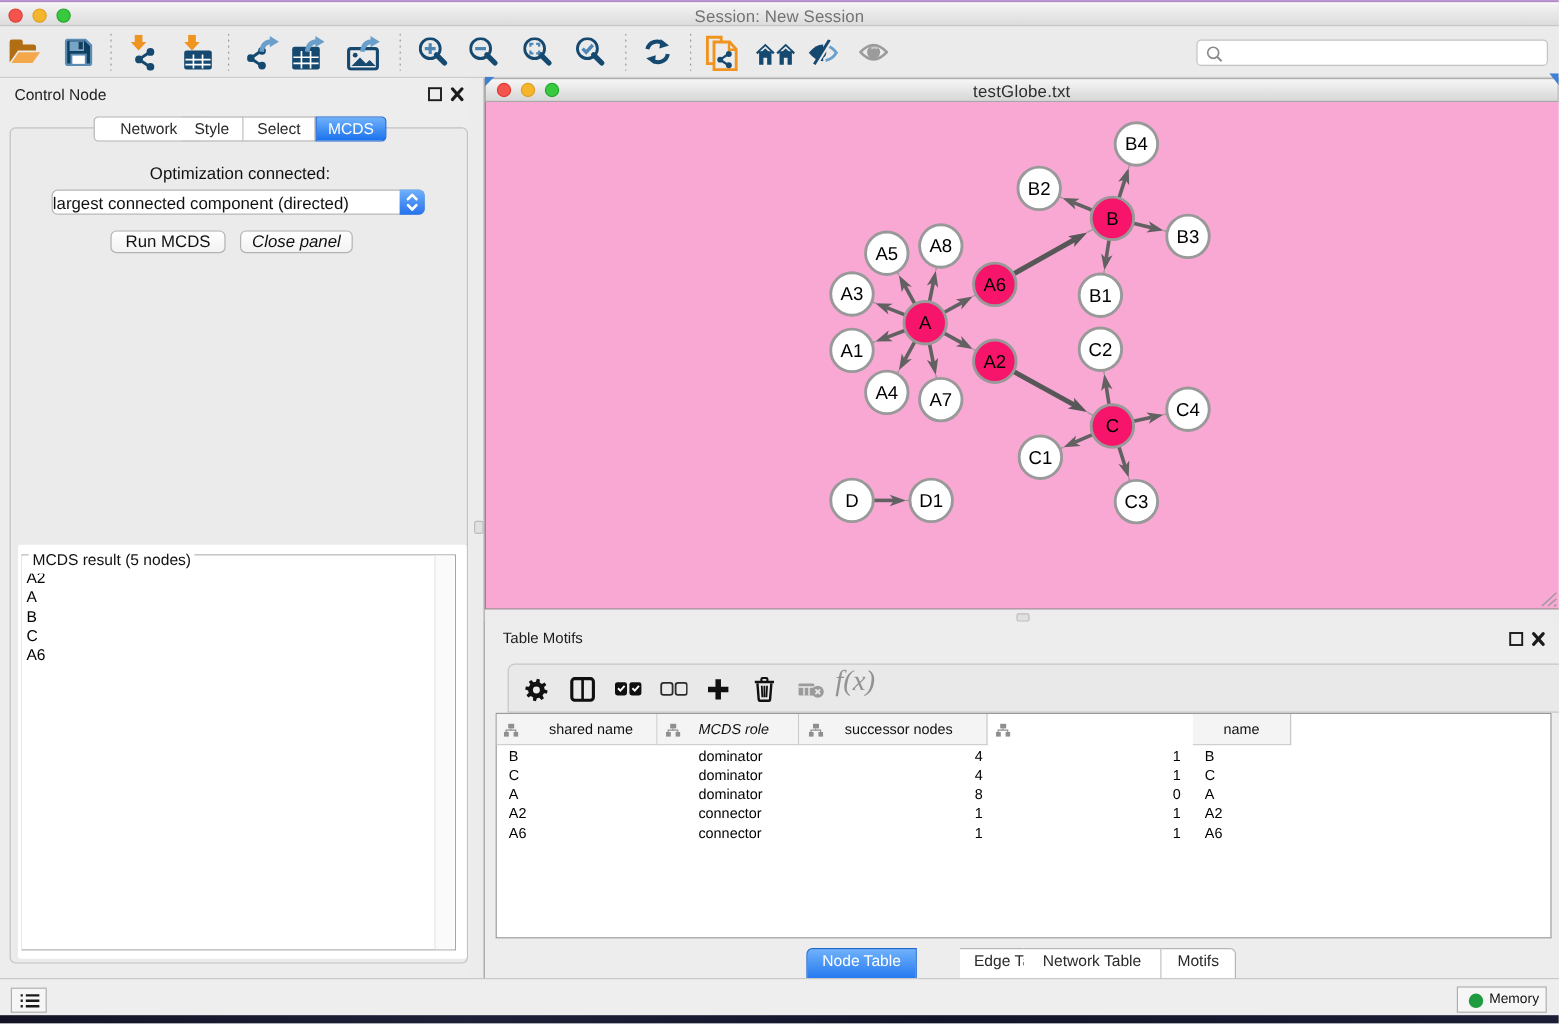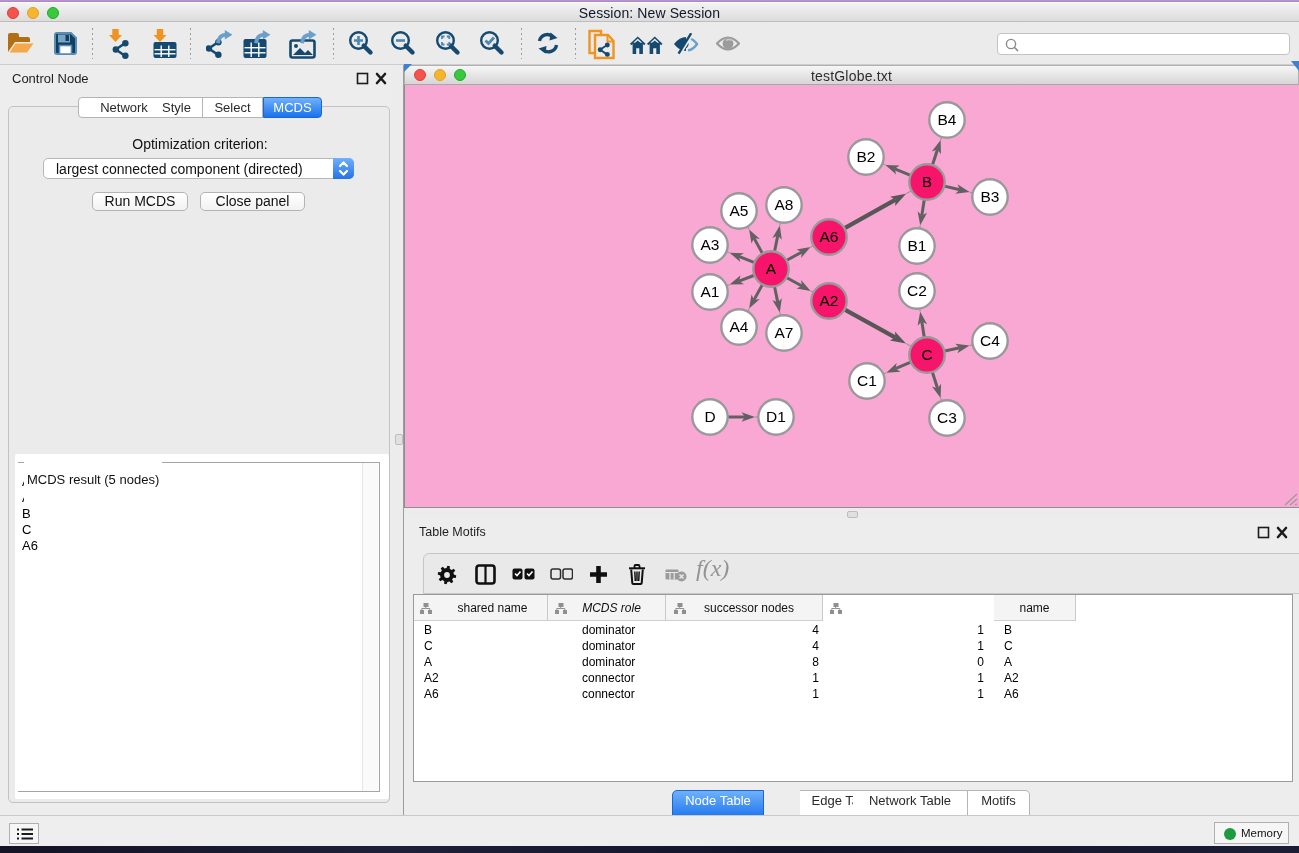--- a/index.html
+++ b/index.html
@@ -5,49 +5,49 @@
 * { margin:0; padding:0; box-sizing:border-box; }
 html,body { width:1299px; height:853px; overflow:hidden; }
 body { font-family:"Liberation Sans", sans-serif; background:#ededed; position:relative; }
 .abs { position:absolute; }
 
 #wallpaper-top { left:0; top:0; width:1299px; height:2px; background:linear-gradient(#c09bd1,#a87fbe); }
 #titlebar { left:0; top:2px; width:1299px; height:20px;
   background:linear-gradient(#f3f3f3,#dcdcdc); border-bottom:1px solid #bdbdbd;
   border-top:1px solid #fdfdfd; }
 .tl { position:absolute; width:12px; height:12px; border-radius:50%; top:4px; }
-#title-text { left:0; width:1299px; top:5px; text-align:center; font-size:14px; letter-spacing:0.1px; color:#0f172a; }
+#title-text { left:0; width:1299px; top:5px; text-align:center; font-size:14px; letter-spacing:0.1px; color:#737373; }
 #toolbar { left:0; top:22px; width:1299px; height:43px; background:#ebebeb;
   border-bottom:1px solid #cdcdcd; }
 .tsep { position:absolute; top:6px; height:31px; width:1px;
   background-image:linear-gradient(#9a9a9a 34%, rgba(0,0,0,0) 0%);
   background-size:1px 5px; }
 #searchbox { left:997px; top:11px; width:293px; height:22px; background:#fff;
   border:1px solid #c3c3c3; border-radius:4px; }
 
 #cp-title { left:12px; top:71px; font-size:13px; color:#1e1e1e; }
 #cp-body { left:8px; top:106px; width:382px; height:697px; border:1px solid #c2c2c2;
   border-radius:5px; background:#ebebeb; }
 #cp-white { left:15px; top:454px; width:374px; height:345px; background:#fff; border-radius:2px; }
 .tabseg { position:absolute; top:97px; height:21px; background:#fff;
   border:1px solid #b4b4b4; font-size:13px; color:#2a2a2a; text-align:center;
   line-height:20px; }
 .tabsel { background:linear-gradient(#6fb1fb,#1a72ee); color:#fff; border-color:#1a67d2; }
 #opt-label { left:10px; top:136px; width:380px; text-align:center; font-size:14px; color:#111; }
 #dropdown { left:43px; top:158px; width:311px; height:21px; background:#fff;
   border:1px solid #b7b7b7; border-radius:5px; font-size:14px; color:#111;
-  line-height:20px; padding-left:12px; }
+  line-height:20px; padding-left:0; }
 #dd-btn { right:-1px; top:-1px; width:21px; height:21px; border-radius:0 5px 5px 0;
   background:linear-gradient(#70b0fb,#2572ec); }
 .btn { position:absolute; height:19px; background:linear-gradient(#ffffff,#f2f2f2);
   border:1px solid #b4b4b4; border-radius:5px; font-size:14px; color:#111;
   text-align:center; line-height:17px; }
 #mcds-box { left:18px; top:462px; width:362px; height:330px; border:1px solid #a5a5a5; }
 #mcds-label { left:24px; top:455px; background:#fff; font-size:13px; color:#111;
-  padding:17px 3px; }
+  padding:4px 3px; }
 #mcds-list { left:18px; top:463px; width:361px; height:328px; background:#fff; }
 #mcds-scroll { right:1px; top:0px; width:16px; height:328px; background:#fafafa;
   border-left:1px solid #e6e6e6; }
 .mitem { position:absolute; left:4px; font-size:13px; color:#000; }
 
 #vsplit { left:391px; top:65px; width:13px; height:750px; background:#ececec; }
 #vsplit-line { left:403px; top:65px; width:1px; height:750px; background:#9d9d9d; }
 #vhandle { left:395px; top:434px; width:8px; height:11px; background:#e0e0e0;
   border:1px solid #bdbdbd; border-radius:2px; }
 
@@ -226,28 +226,28 @@
 <div id="cp-title" class="abs">Control Node</div>
 <svg class="abs" style="left:356px;top:72px" width="32" height="13" viewBox="0 0 32 13">
   <rect x="1.5" y="1.5" width="10" height="10" fill="none" stroke="#1c1c1c" stroke-width="1.6"></rect>
   <path d="M21 2 L29 11 M29 2 L21 11" stroke="#1c1c1c" stroke-width="2.6" stroke-linecap="round"></path>
 </svg>
 <div id="cp-body" class="abs"></div>
 <div class="tabseg" style="left:78px;width:92px;border-radius:4px 0 0 4px;">Network</div>
 <div class="tabseg" style="left:151px;width:52px;border-left:none;">Style</div>
 <div class="tabseg" style="left:203px;width:60px;border-left:none;">Select</div>
 <div class="tabseg tabsel" style="left:263px;width:59px;border-radius:0 4px 4px 0;">MCDS</div>
-<div id="opt-label" class="abs">Optimization criterion:</div>
+<div id="opt-label" class="abs">Optimization connected:</div>
 <div id="dropdown" class="abs">largest connected component (directed)
   <div id="dd-btn" class="abs"><svg width="21" height="21" viewBox="0 0 21 21">
     <path d="M7 8 L10.5 4.4 L14 8 M7 13 L10.5 16.6 L14 13" fill="none" stroke="#fff" stroke-width="2.2" stroke-linecap="round" stroke-linejoin="round"></path>
   </svg></div>
 </div>
 <div class="btn" style="left:92px;top:192px;width:96px;">Run MCDS</div>
-<div class="btn" style="left:200px;top:192px;width:105px;">Close panel</div>
+<div class="btn" style="left:200px;top:192px;width:94px;font-style:italic;">Close panel</div>
 <div id="cp-white" class="abs"></div>
 <div id="mcds-box" class="abs"></div>
 <div id="mcds-list" class="abs">
   <div id="mcds-scroll" class="abs"></div>
   <div class="mitem" style="top:11px">A2</div>
   <div class="mitem" style="top:27px">A</div>
   <div class="mitem" style="top:43px">B</div>
   <div class="mitem" style="top:59px">C</div>
   <div class="mitem" style="top:75px">A6</div>
 </div>

